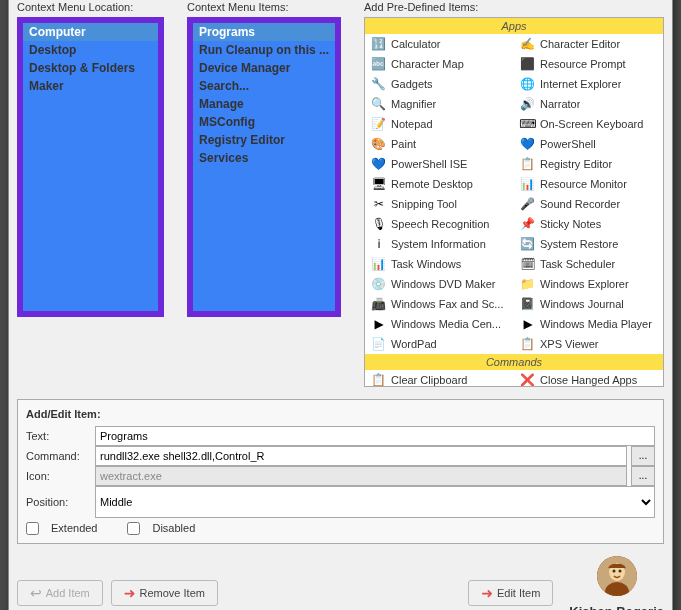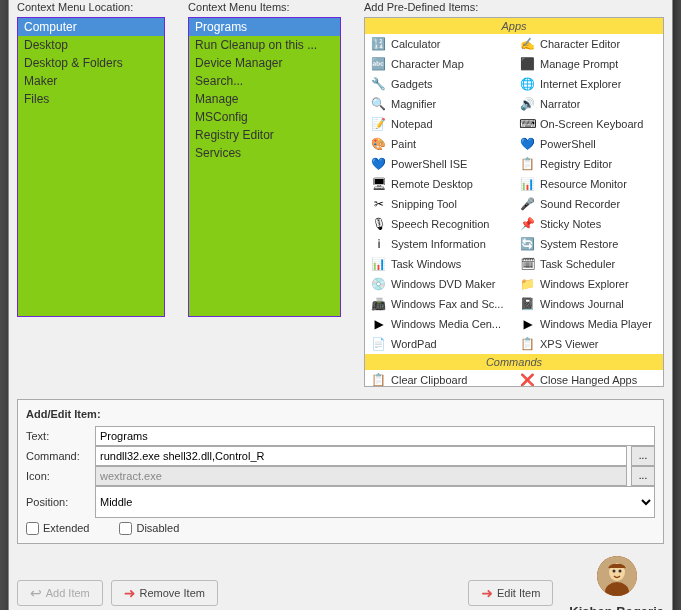--- a/index.html
+++ b/index.html
@@ -67,23 +67,24 @@
       width: 155px;
     }
     .mid-panel {
       width: 160px;
     }
     .right-panel {
       flex: 1;
       min-width: 300px;
     }
     .list-box {
-      border: 1px solid #6d28d9;
-      background: #84cc16;
+      border: 6px solid #6d28d9;
+      background: #3b82f6;
       overflow-y: auto;
+      font-weight: bold;
     }
     .list-item {
       padding: 2px 6px;
       cursor: pointer;
       color: #333;
       white-space: nowrap;
     }
     .list-item.selected {
       background: #4a90d9;
       color: white;
@@ -184,21 +185,21 @@
       background: white;
     }
     .checkbox-row {
       display: flex;
       gap: 30px;
       margin-top: 4px;
     }
     .checkbox-label {
       display: flex;
       align-items: flex-start;
-      gap: 4px;
+      gap: 12px;
       font-size: 11px;
       color: #333;
     }
     .action-bar {
       display: flex;
       justify-content: space-between;
       align-items: center;
       padding: 4px 0;
     }
     .action-btn {
@@ -263,21 +264,20 @@
   <div class="content">
     <div class="top-section">
 
       <div class="left-panel">
         <div class="panel-label">Context Menu Location:</div>
         <div class="list-box" style="height:300px;">
           <div class="list-item selected">Computer</div>
           <div class="list-item">Desktop</div>
           <div class="list-item">Desktop &amp; Folders</div>
           <div class="list-item">Maker</div>
-          <div class="list-item">Files</div>
         </div>
       </div>
 
       <div class="mid-panel">
         <div class="panel-label">Context Menu Items:</div>
         <div class="list-box" style="height:300px;">
           <div class="list-item selected">Programs</div>
           <div class="list-item">Run Cleanup on this ...</div>
           <div class="list-item">Device Manager</div>
           <div class="list-item">Search...</div>
@@ -301,21 +301,21 @@
             <div class="app-item">
               <span class="app-icon">✍</span>
               <span class="app-name">Character Editor</span>
             </div>
             <div class="app-item">
               <span class="app-icon">🔤</span>
               <span class="app-name">Character Map</span>
             </div>
             <div class="app-item">
               <span class="app-icon">⬛</span>
-              <span class="app-name">Manage Prompt</span>
+              <span class="app-name">Resource Prompt</span>
             </div>
             <div class="app-item">
               <span class="app-icon">🔧</span>
               <span class="app-name">Gadgets</span>
             </div>
             <div class="app-item">
               <span class="app-icon">🌐</span>
               <span class="app-name">Internet Explorer</span>
             </div>
             <div class="app-item">

